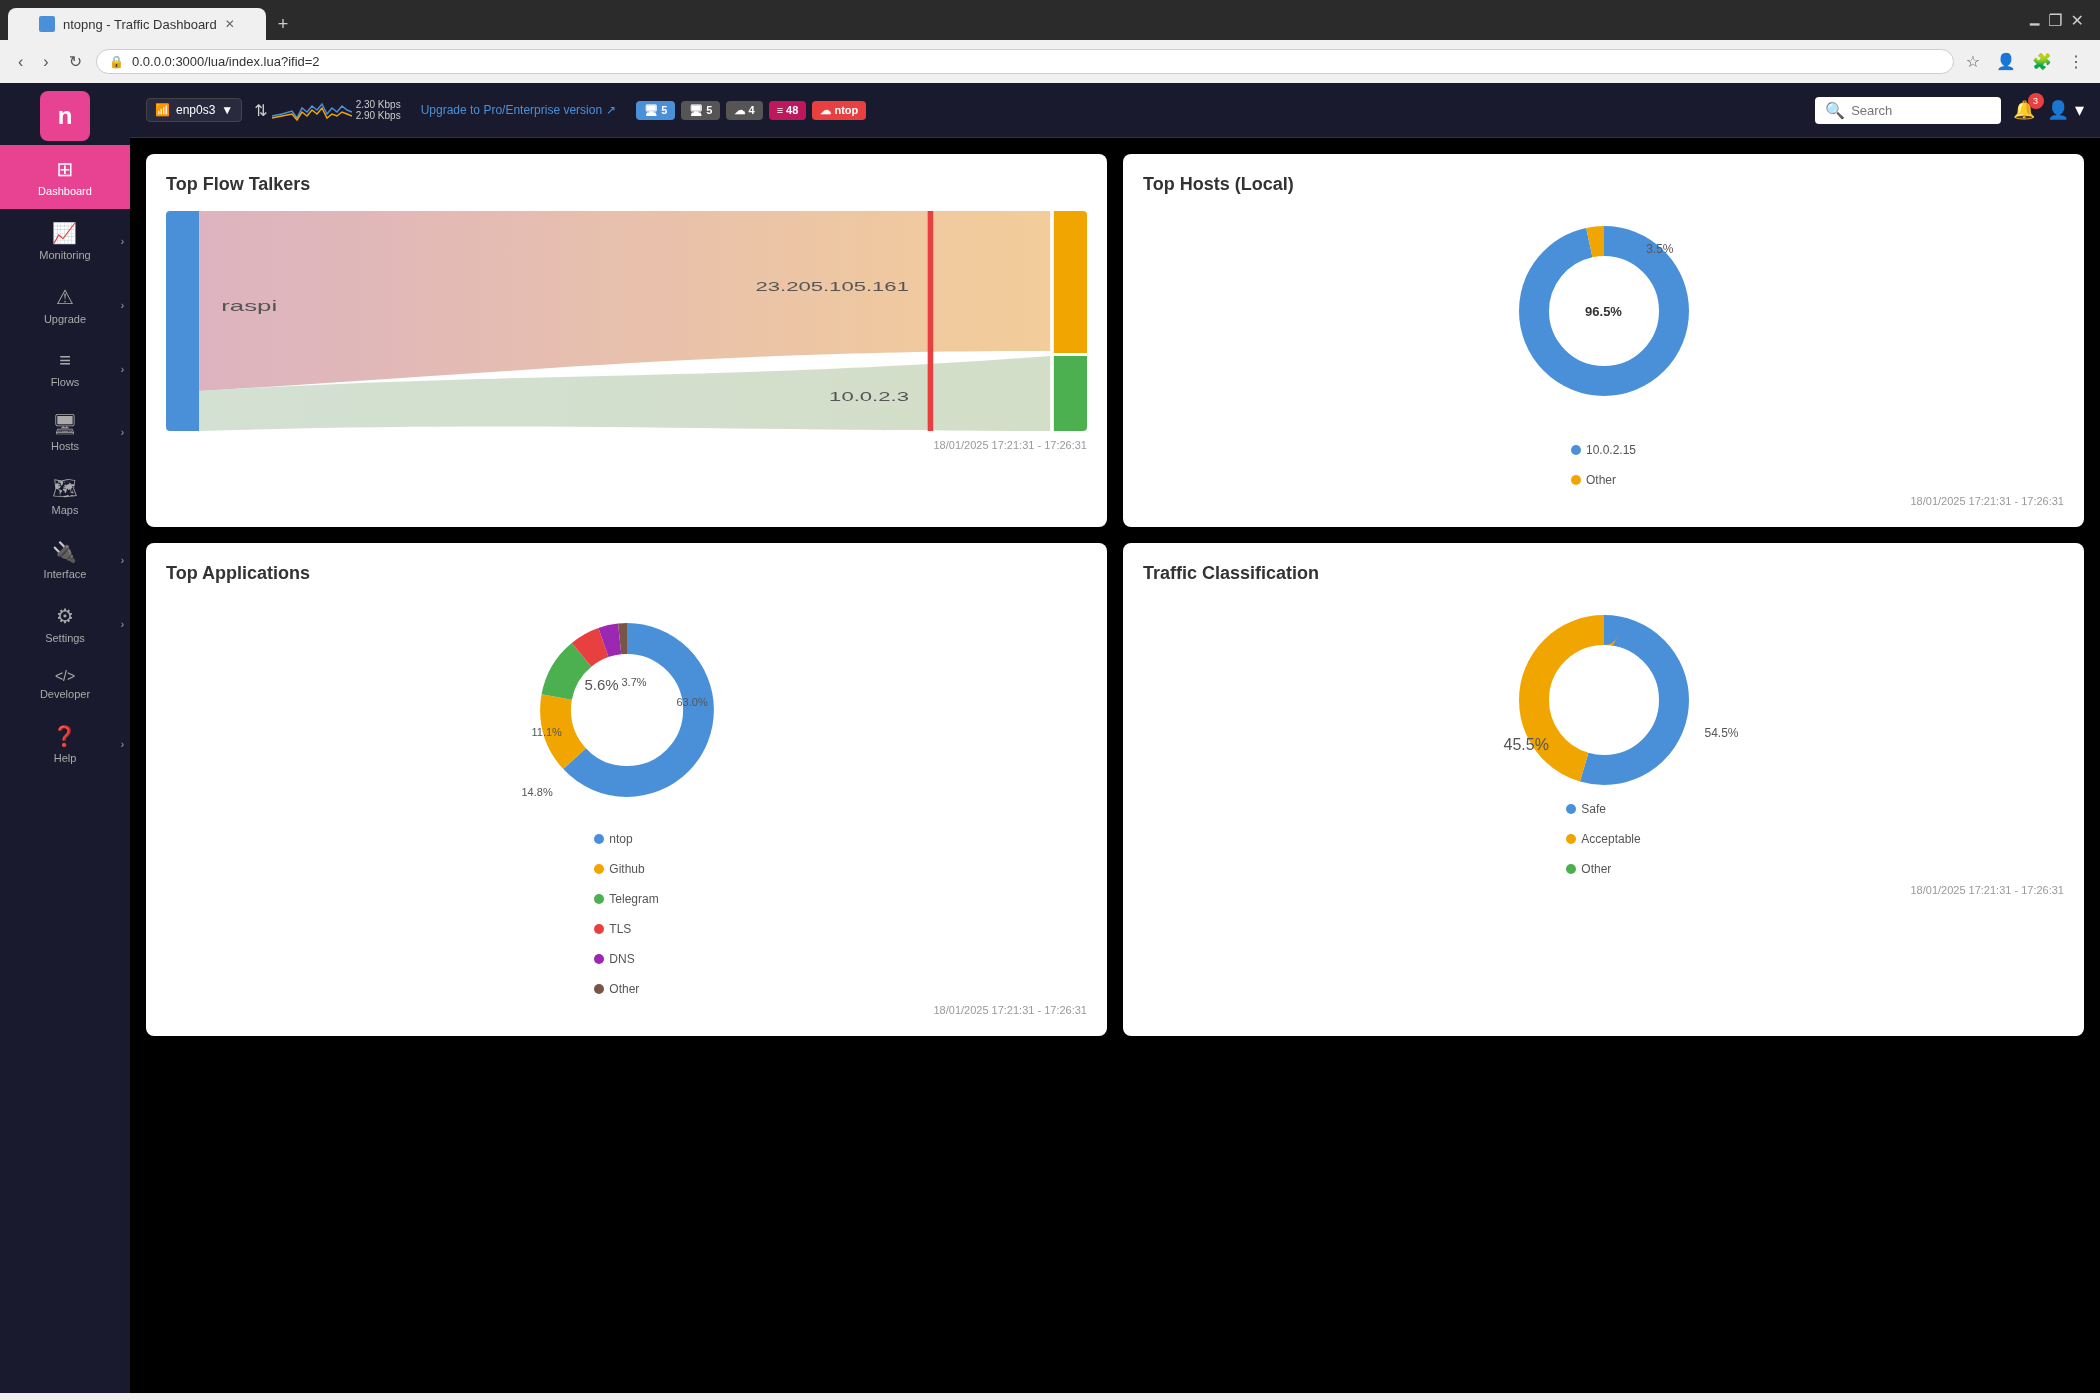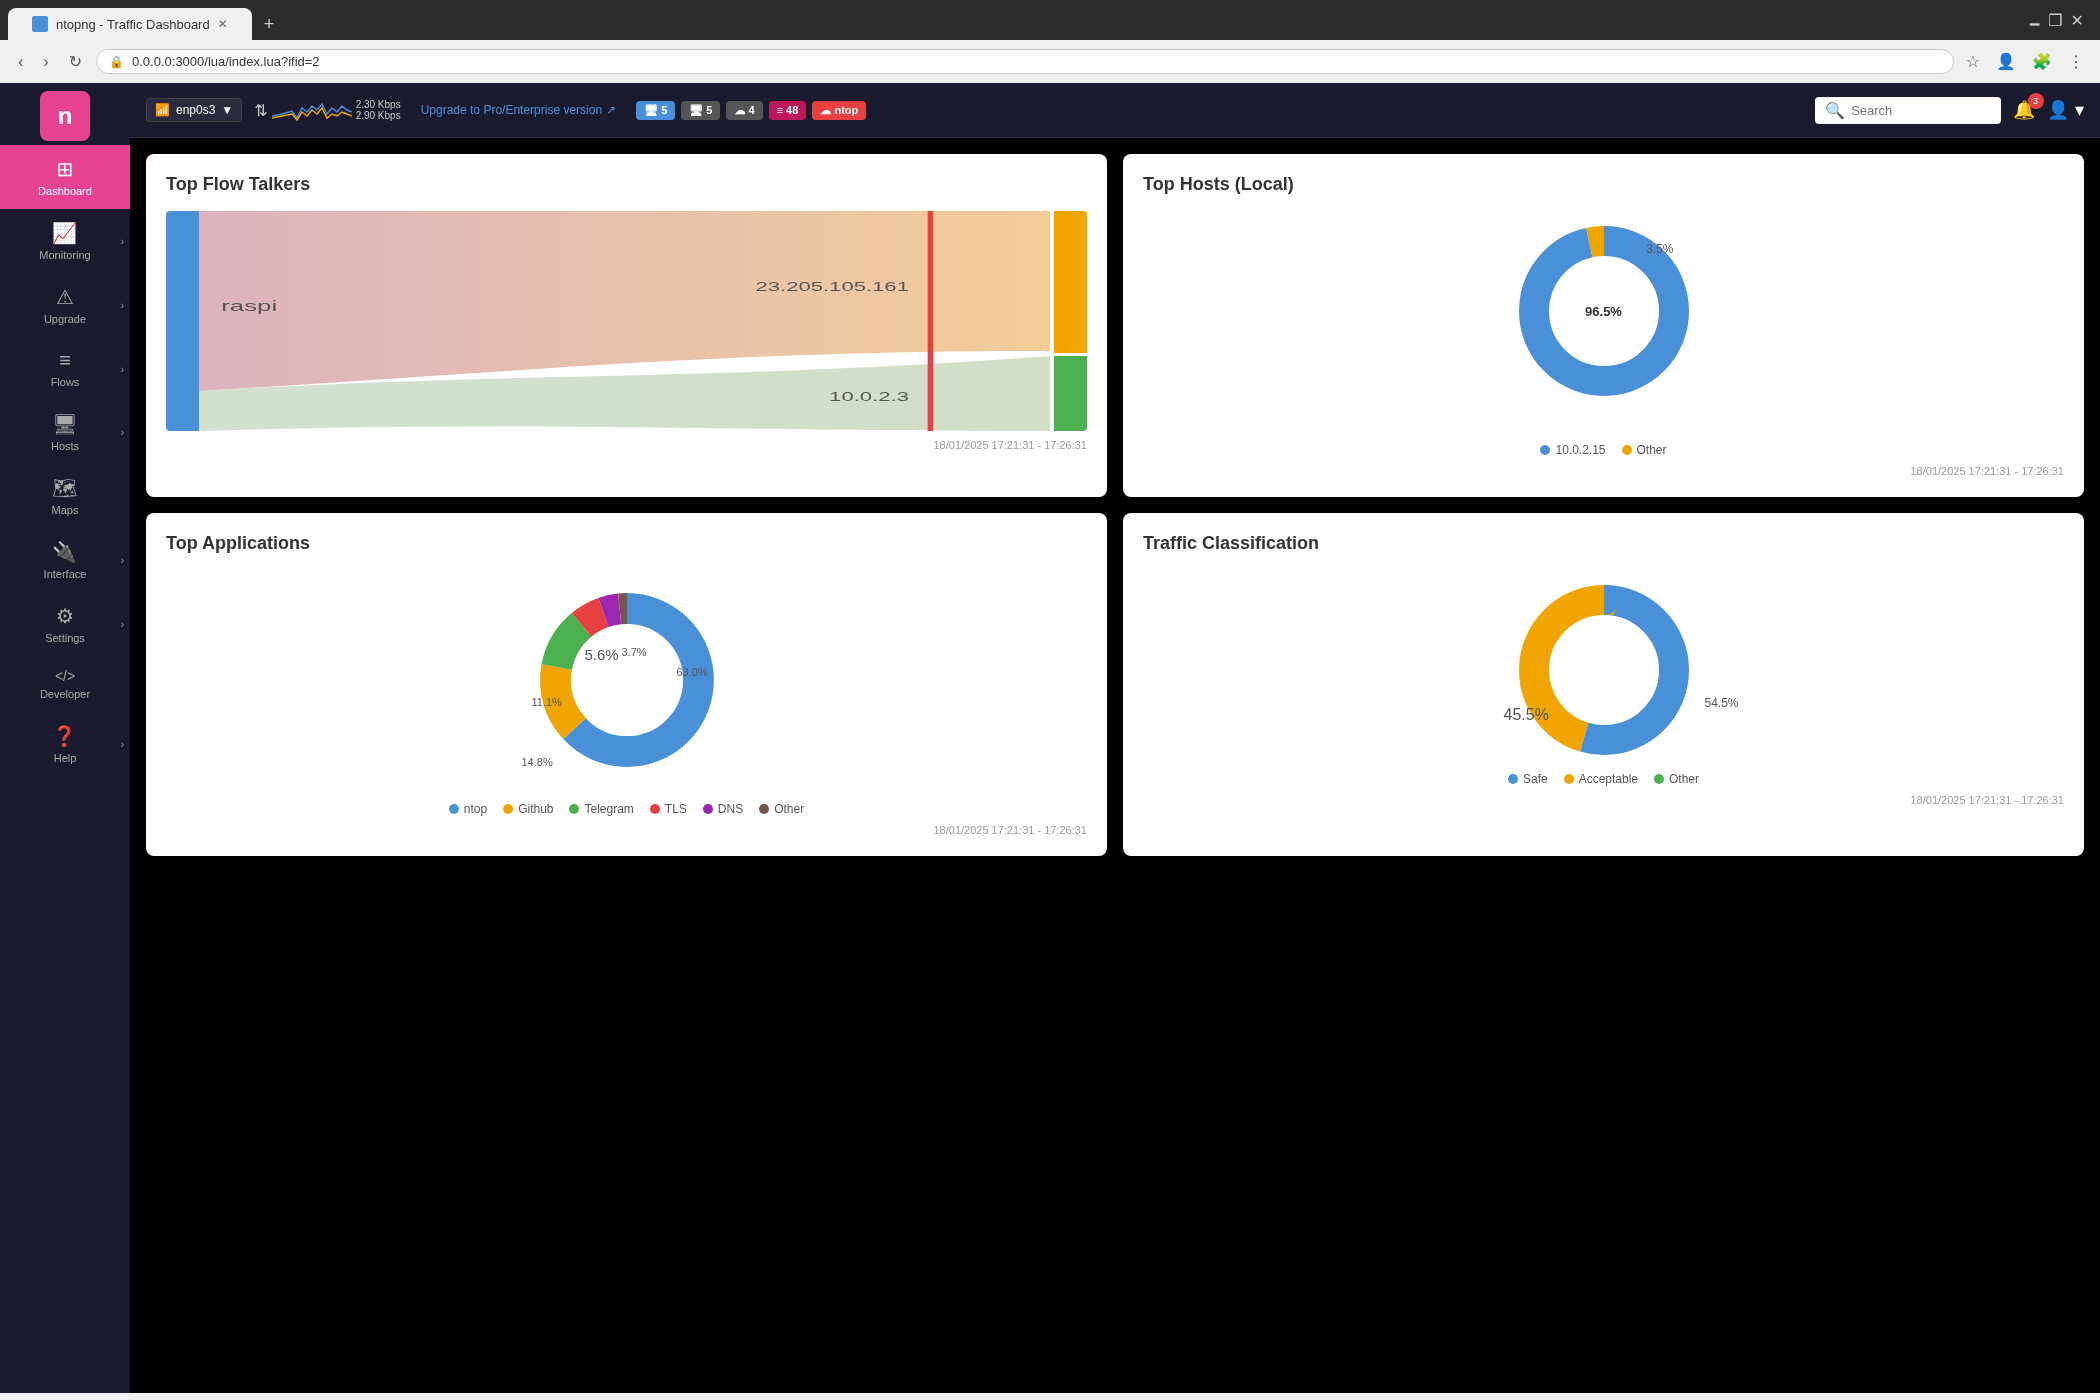--- a/index.html
+++ b/index.html
@@ -1,21 +1,21 @@
 <!DOCTYPE html>
 <html><head>
   <meta charset="utf-8">
   <style>
     * { box-sizing: border-box; margin: 0; padding: 0; }
     body { font-family: -apple-system, BlinkMacSystemFont, 'Segoe UI', sans-serif; background: #f0f0f0; }
 
     
     .browser-chrome { background: #3c3c3c; width: 100%; }
     .browser-tab-bar { display: flex; align-items: center; padding: 8px 8px 0; background: #2b2b2b; gap: 4px; }
-    .browser-tab { display: flex; align-items: center; gap: 8px; background: #f0f0f0; border-radius: 8px 8px 0 0; padding: 8px 24px; font-size: 13px; color: #333; min-width: 200px; }
+    .browser-tab { display: flex; align-items: center; gap: 8px; background: #f0f0f0; border-radius: 8px 8px 0 0; padding: 8px 31px; font-size: 13px; color: #333; min-width: 200px; }
     .browser-tab .tab-icon { width: 16px; height: 16px; background: #4a90d9; border-radius: 2px; flex-shrink: 0; }
     .browser-tab .tab-close { margin-left: auto; cursor: pointer; color: #666; font-size: 12px; }
     .browser-tab-new { background: none; border: none; color: #ccc; font-size: 18px; cursor: pointer; padding: 4px 8px; }
     .browser-nav { display: flex; align-items: center; padding: 8px 12px; background: #f0f0f0; gap: 8px; }
     .nav-btn { background: none; border: none; cursor: pointer; color: #555; font-size: 16px; padding: 4px 6px; border-radius: 4px; }
     .address-bar { flex: 1; display: flex; align-items: center; background: white; border: 1px solid #ccc; border-radius: 20px; padding: 4px 12px; gap: 8px; font-size: 13px; color: #333; }
     .address-bar .lock-icon { color: #4a90d9; font-size: 12px; }
     .nav-actions { display: flex; gap: 8px; color: #555; font-size: 16px; }
     .nav-action-btn { background: none; border: none; cursor: pointer; color: #555; font-size: 16px; padding: 4px; }
 
@@ -55,21 +55,21 @@
     .card { background: white; border-radius: 8px; padding: 20px; box-shadow: 0 1px 3px rgba(0,0,0,0.1); }
     .card-title { font-size: 18px; font-weight: 600; color: #333; margin-bottom: 16px; }
     .card-timestamp { font-size: 11px; color: #999; text-align: right; margin-top: 8px; }
 
     
     .sankey-container { width: 100%; height: 220px; position: relative; overflow: hidden; border-radius: 4px; }
 
     
     .donut-container { display: flex; flex-direction: column; align-items: center; gap: 16px; }
     .donut-wrapper { position: relative; display: flex; align-items: center; justify-content: center; }
-    .legend { display: flex; gap: 16px; flex-wrap: wrap; justify-content: center; font-size: 12px; color: #555; }
+    .legend { display: flex; gap: 16px; flex-wrap: wrap; justify-content: center; font-size: 12px; color: #555; flex-direction: column; }
     .legend-item { display: flex; align-items: center; gap: 5px; }
     .legend-dot { width: 10px; height: 10px; border-radius: 50%; flex-shrink: 0; }
 
     
     .donut-svg { transform: rotate(-90deg); }
 
     
     .sidebar-content { display: flex; flex-direction: column; flex: 1; }
   </style>
 </head>

